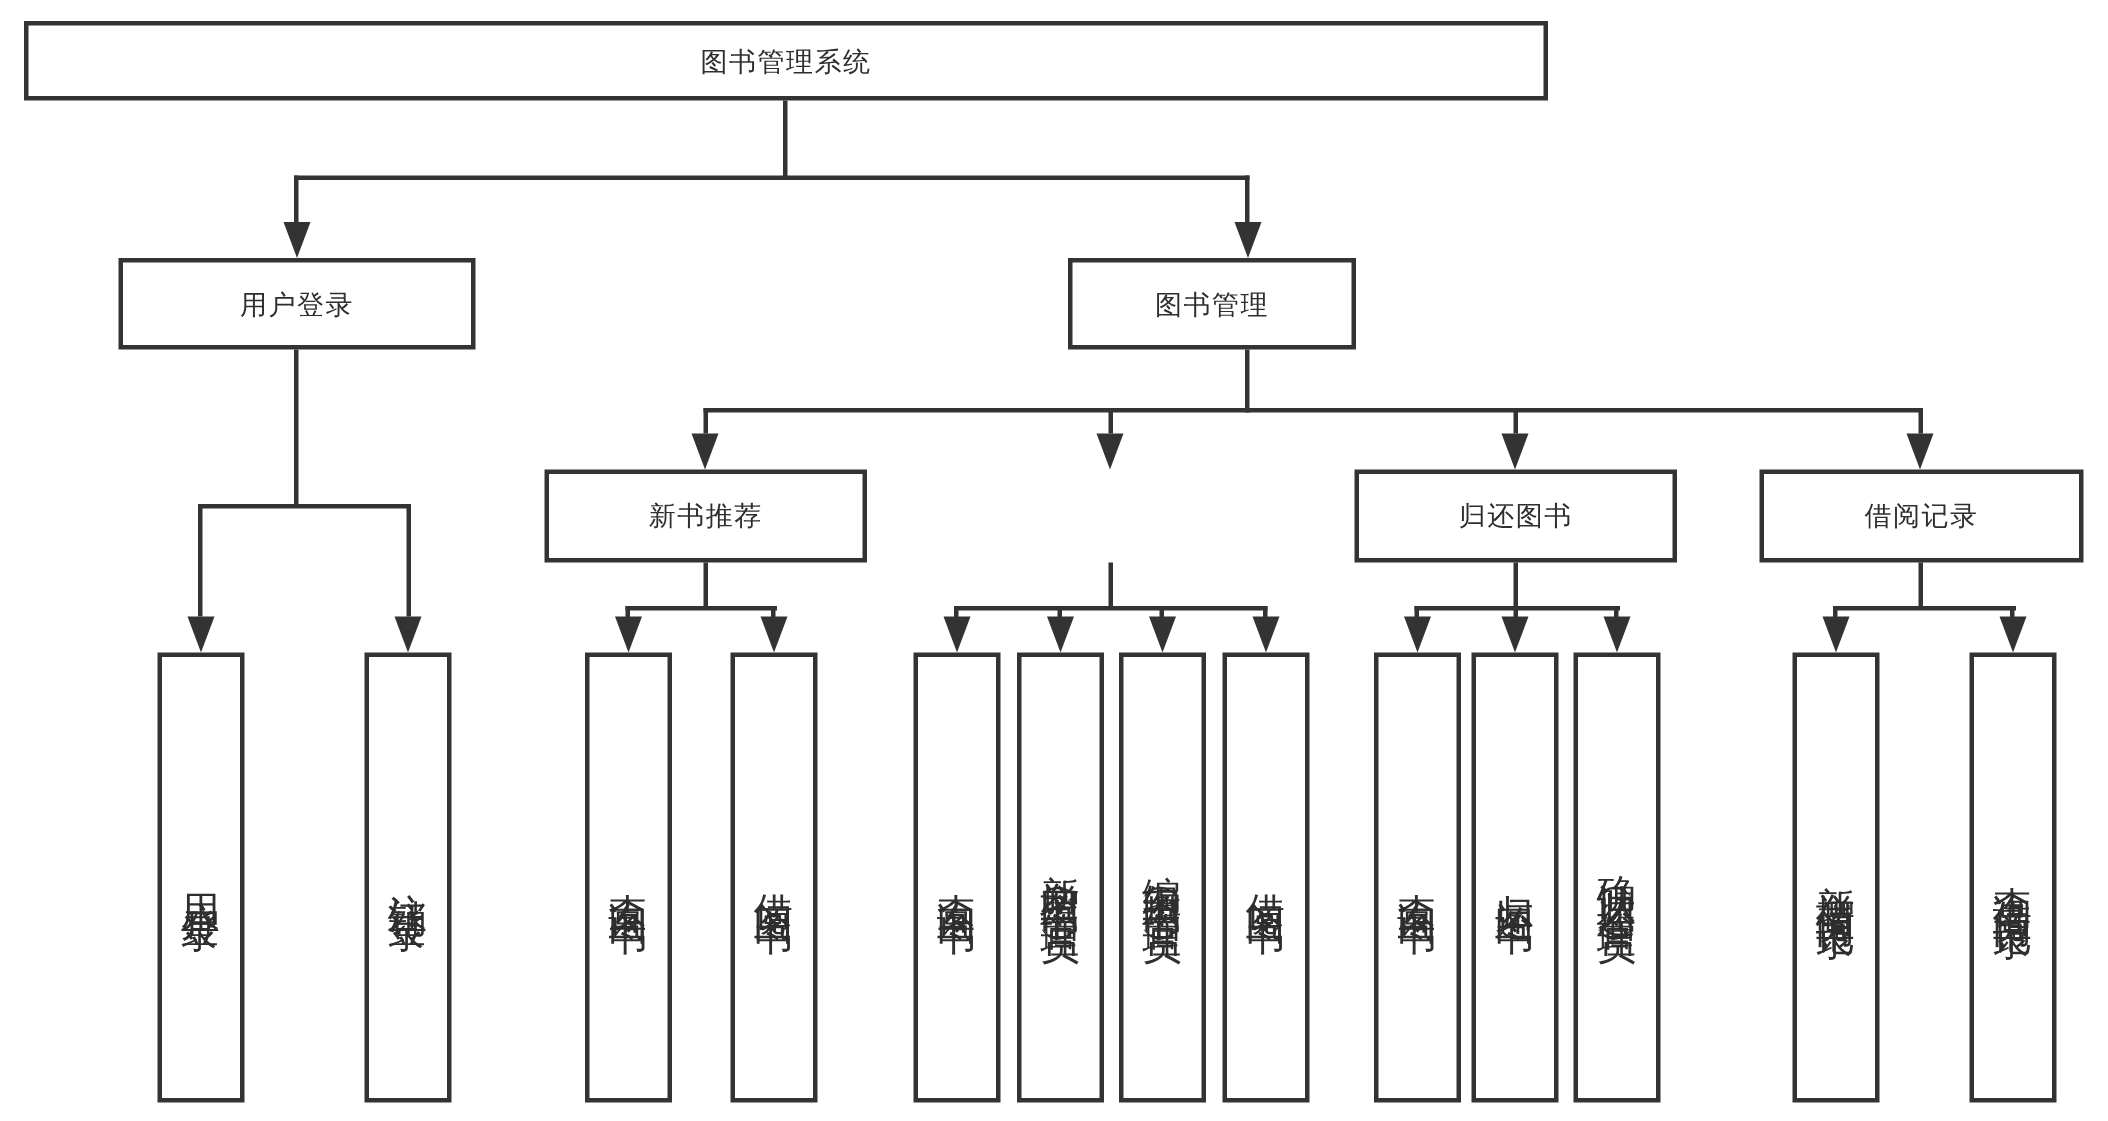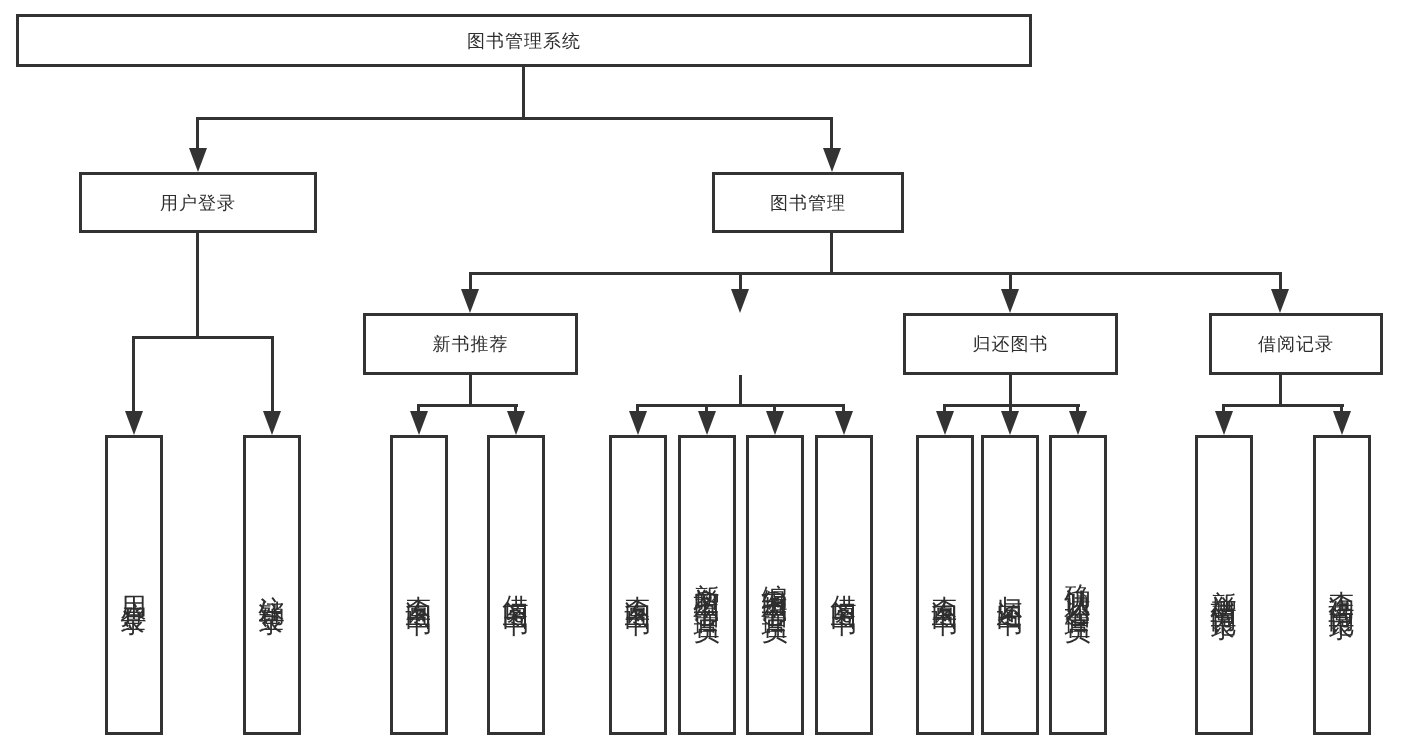--- a/index.html
+++ b/index.html
@@ -100,21 +100,21 @@
   <div class="arrow" style="left:1001px; top:289px;"></div>
   <div class="line" style="left:1279px; top:272px; width:3px; height:17px;"></div>
   <div class="arrow" style="left:1271px; top:289px;"></div>
 
   <div class="box hbox" style="left:363px; top:313px; width:215px; height:62px;">
     <span>新书推荐</span>
   </div>
   <div class="box hbox" style="left:903px; top:313px; width:215px; height:62px;">
     <span>归还图书</span>
   </div>
-  <div class="box hbox" style="left:1209px; top:313px; width:174px; height:62px;">
+  <div class="box hbox" style="left:1173px; top:313px; width:216px; height:62px;">
     <span>借阅记录</span>
   </div>
 
   <div class="line" style="left:469px; top:375px; width:3px; height:31px;"></div>
   <div class="line" style="left:417px; top:404px; width:101px; height:3px;"></div>
   <div class="line" style="left:417px; top:404px; width:3px; height:9px;"></div>
   <div class="arrow" style="left:410px; top:411px;"></div>
   <div class="line" style="left:514px; top:404px; width:3px; height:9px;"></div>
   <div class="arrow" style="left:507px; top:411px;"></div>
 

